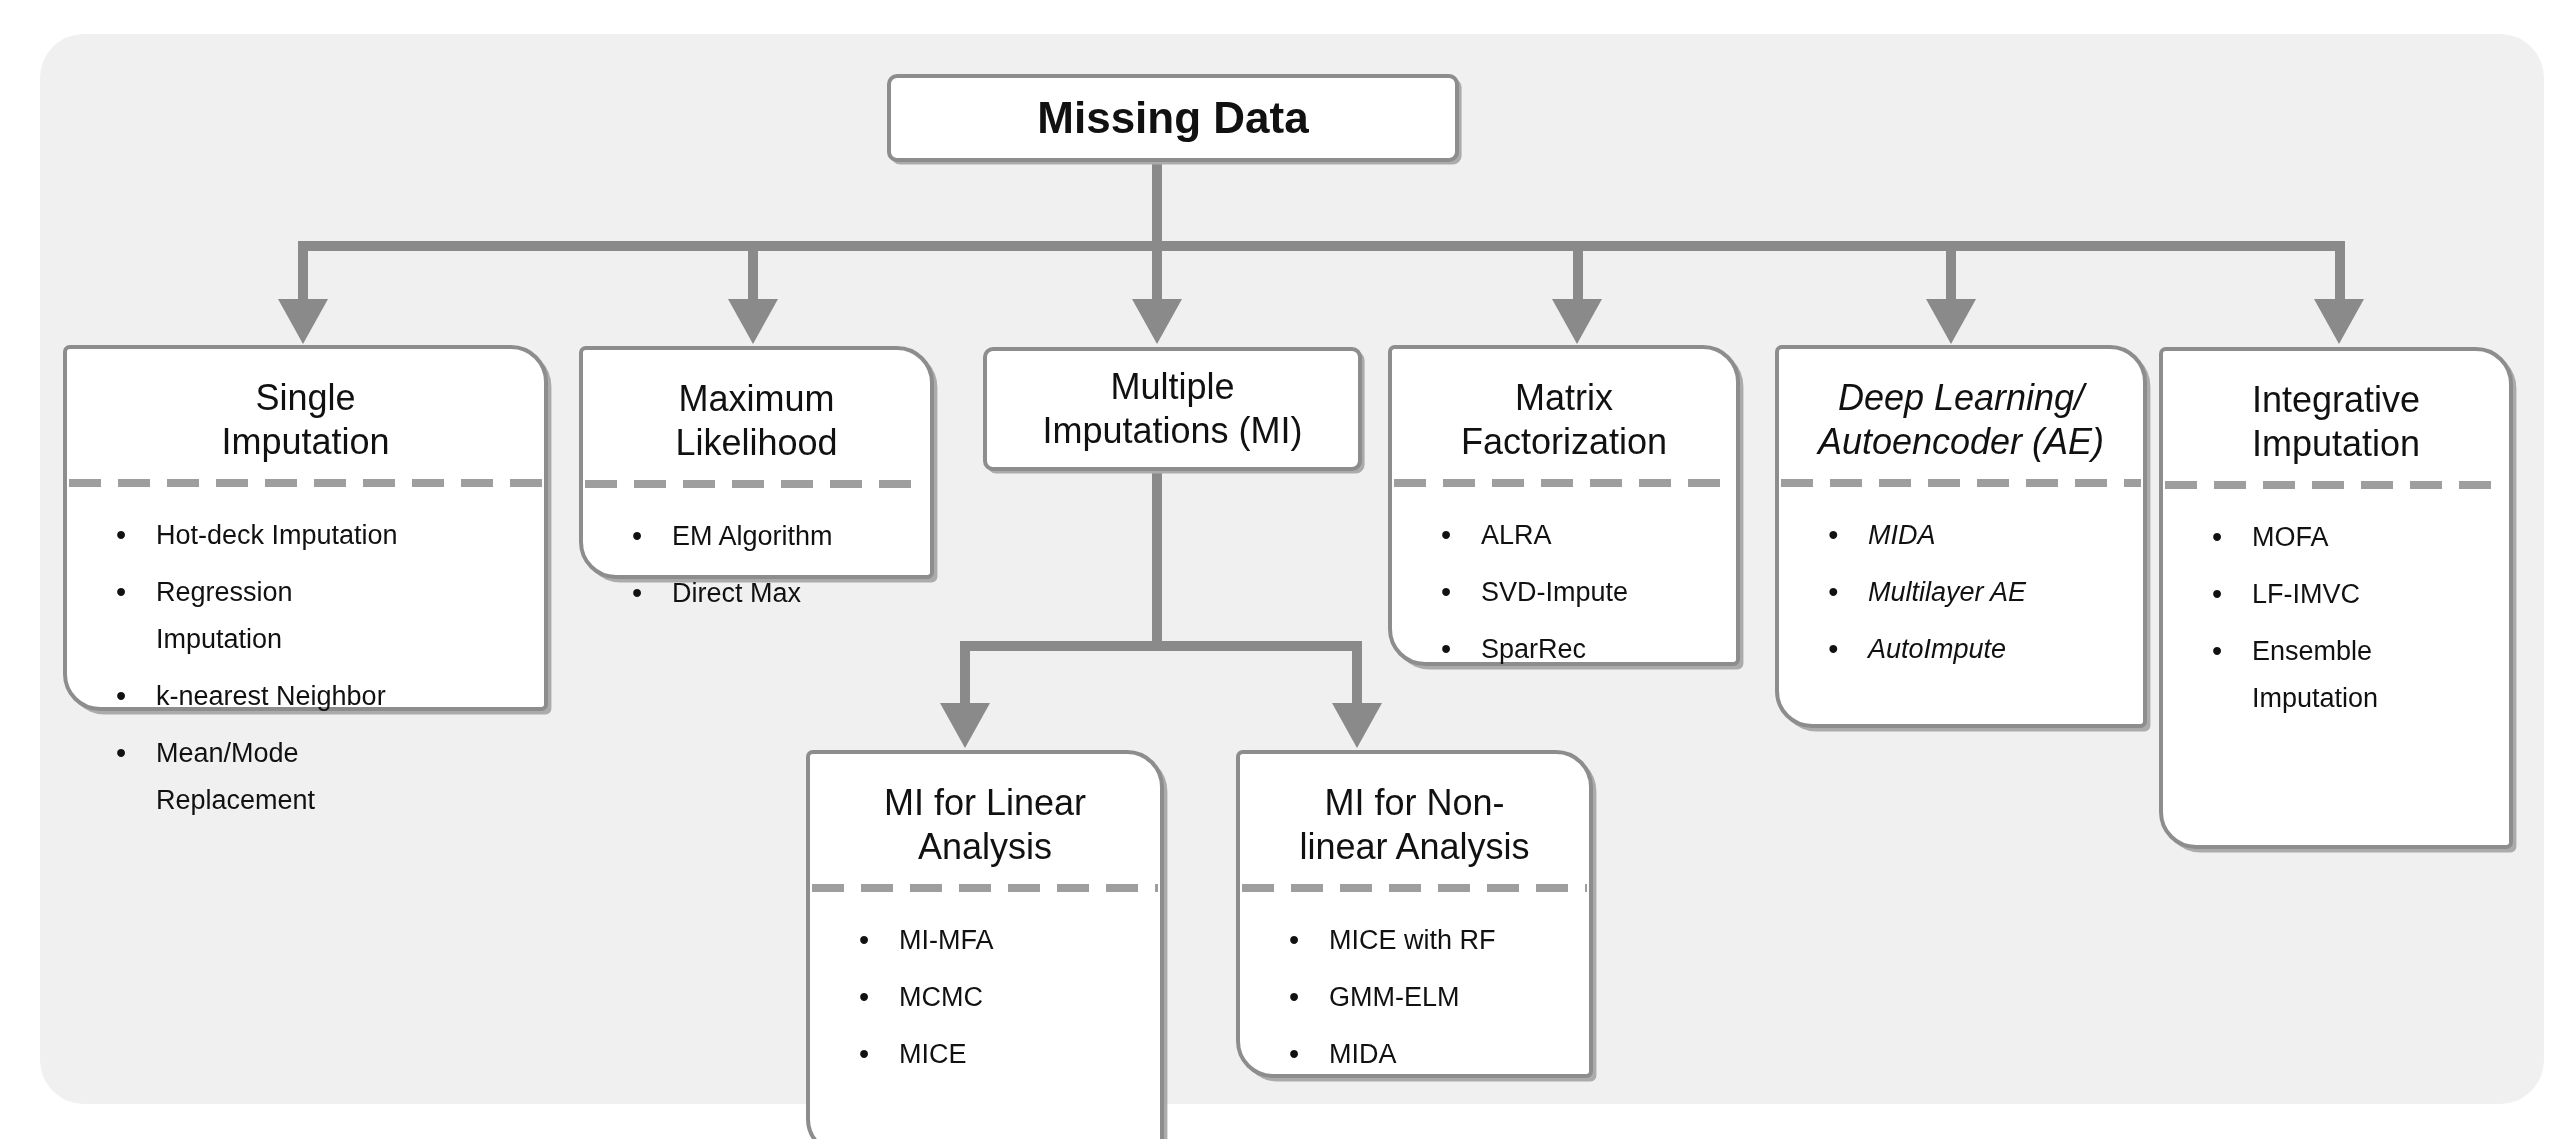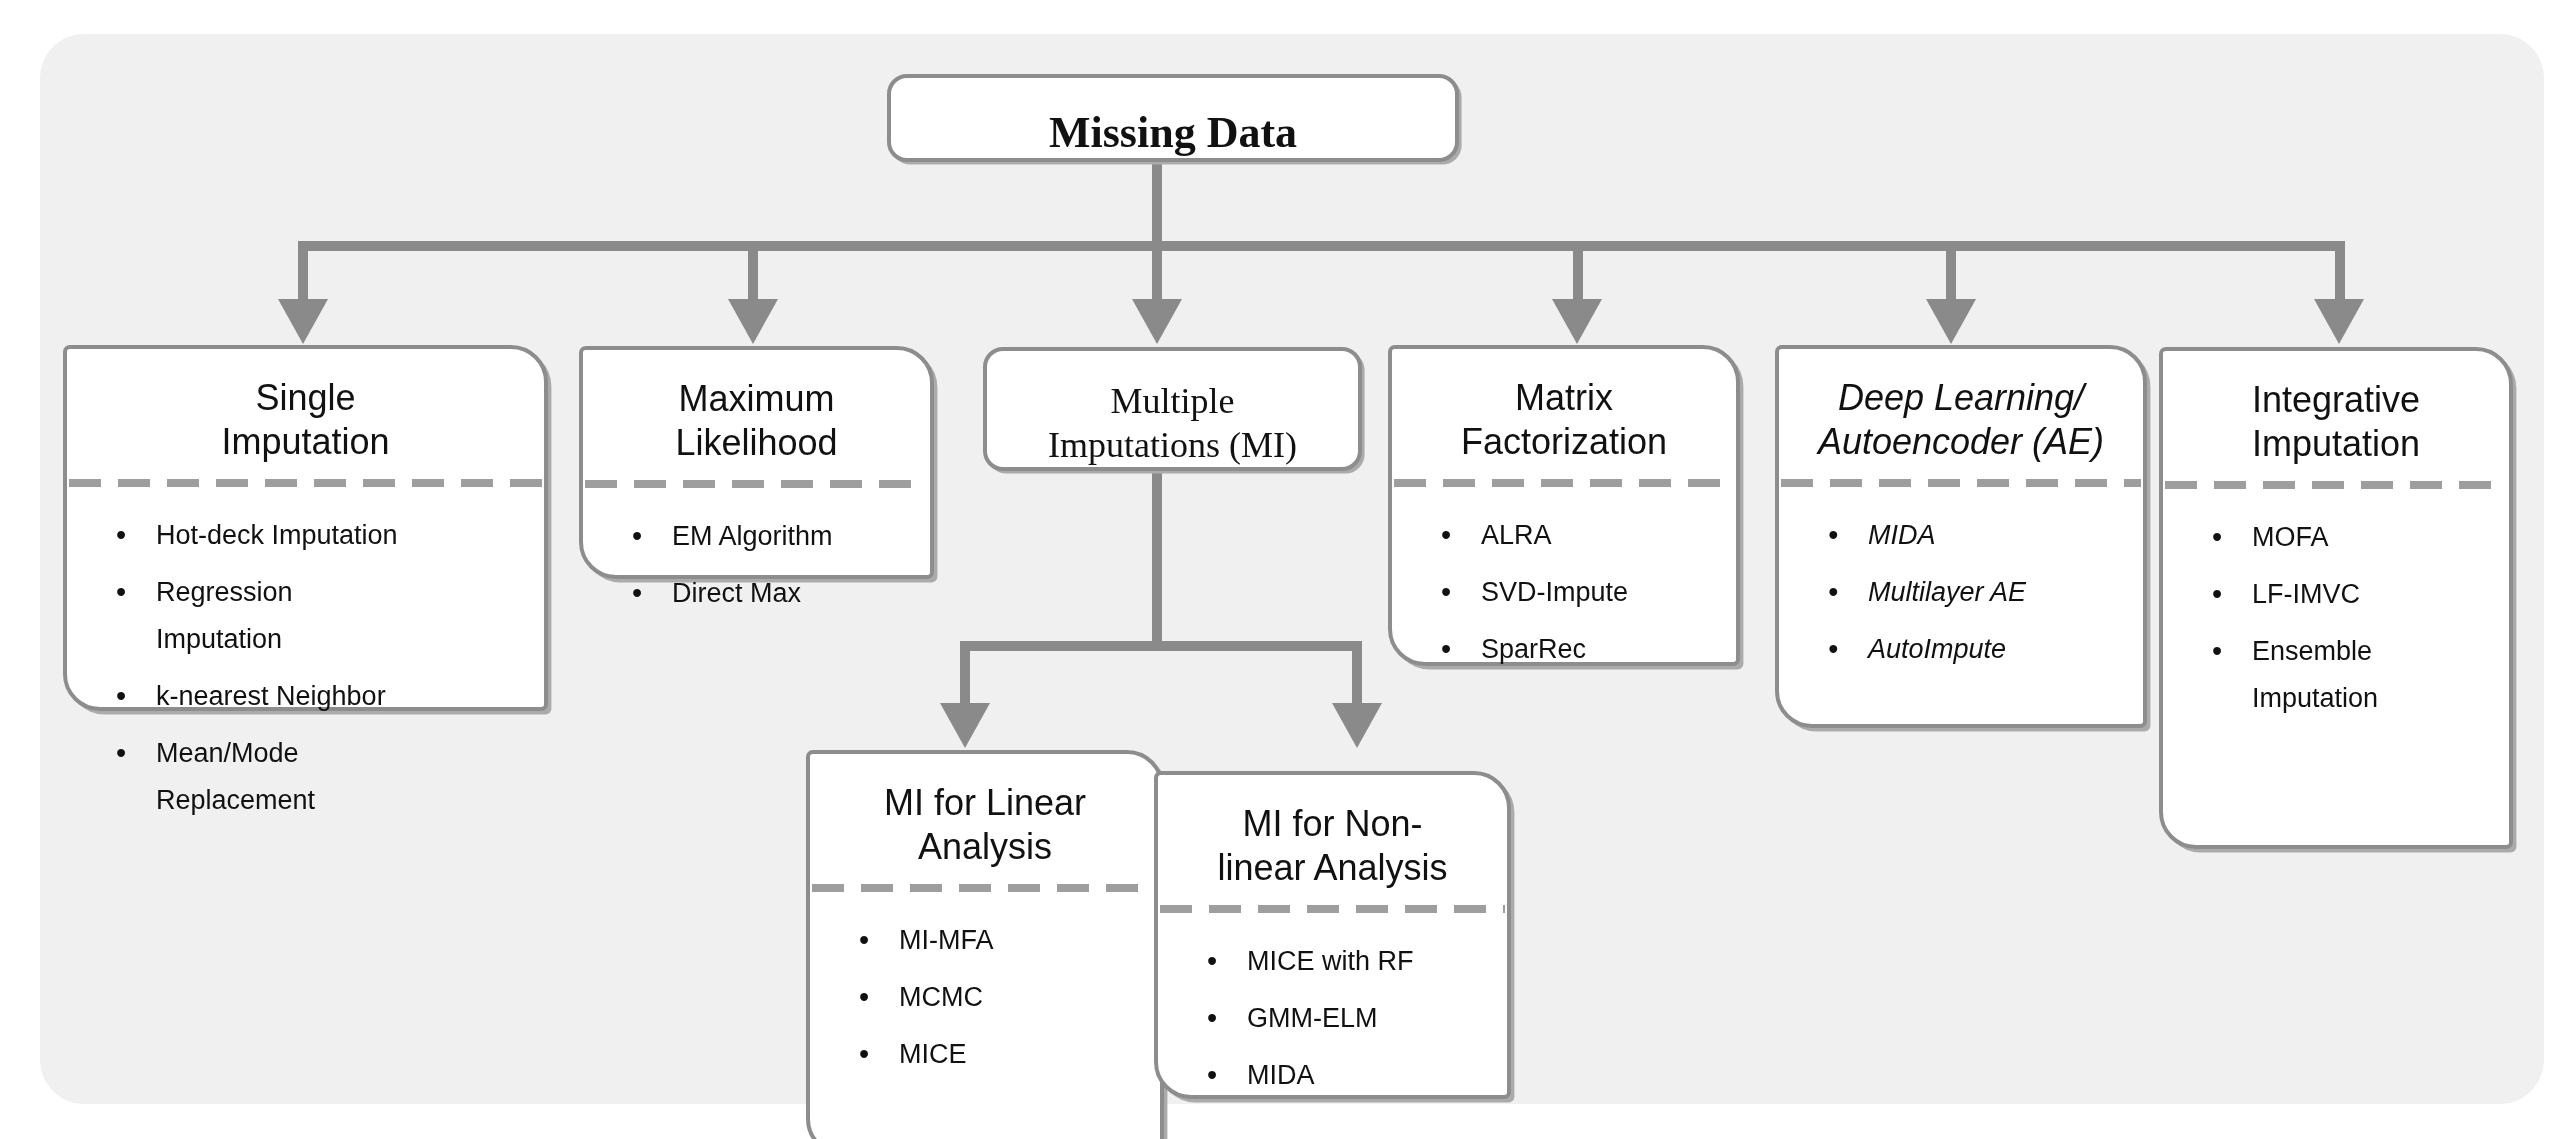--- a/index.html
+++ b/index.html
@@ -24,23 +24,23 @@
   
   .node {
     position:absolute; background:#ffffff; border:4.2px solid #8d8d8d;
     box-sizing:border-box;
   }
   .leafbox {
     border-radius:6.7px 37px 6.7px 37px;
     box-shadow:4.2px 4.2px 0 -0.8px #ababab;
   }
   .pillbox {
-    border-radius:20px;
+    border-radius:10px;
     box-shadow:3.4px 3.4px 0 -0.8px #ababab;
-    display:flex; align-items:flex-end; justify-content:center; text-align:center;font-family:Liberation Serif, serif;
+    display:flex; align-items:center; justify-content:center; text-align:center;
   }
   .node-title {
     font-size:36px; line-height:44px; white-space:pre-line; text-align:center;
     color:#111111;
   }
   .root-title { font-size:44px; line-height:50px; font-weight:bold; }
   .head {
     height:118px; display:flex; align-items:center; justify-content:center;
     text-align:center; padding-top:11.8px;
   }
@@ -55,21 +55,21 @@
 
   
   #box-root        { left:887px; top:74px;  width:572px; height:88px; }
   #box-single      { left:63px;   top:345px; width:485px; height:366px; }
   #box-maxlik      { left:579px;  top:346px; width:355px; height:233px; }
   #box-multi       { left:983px; top:347px; width:379px; height:124px; }
   #box-matrix      { left:1388px; top:345px; width:352px; height:321px; }
   #box-deep        { left:1775px; top:345px; width:372px; height:383px;font-style:italic; }
   #box-integrative { left:2159px; top:347px; width:354px; height:502px; }
   #box-mi-linear   { left:806px;  top:750px; width:358px; height:406px; }
-  #box-mi-nonlinear{ left:1154px; top:750px; width:357px; height:328px;margin-top:21px; }
+  #box-mi-nonlinear{ left:1236px; top:750px; width:357px; height:328px; }
 </style>
 </head>
 <body>
 
 <div class="canvas">
   <div class="panel"></div>
 
   <div class="conn" style="left:1152px; top:160px; width:10px; height:84px;"></div>
   <div class="conn" style="left:298px; top:241px; width:2047px; height:10px;"></div>
 

